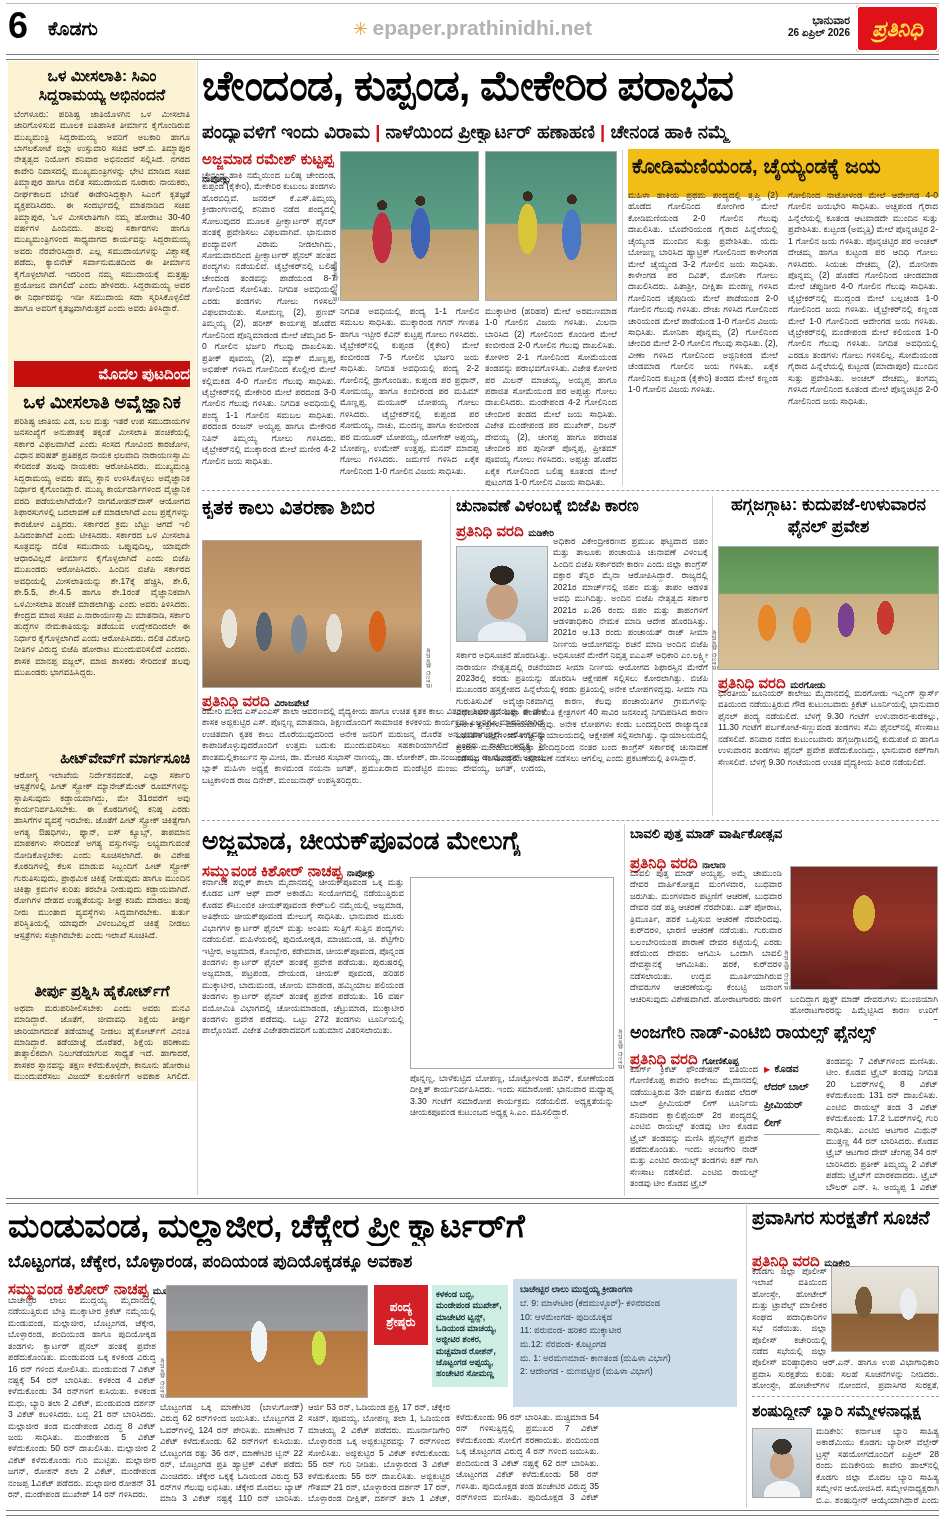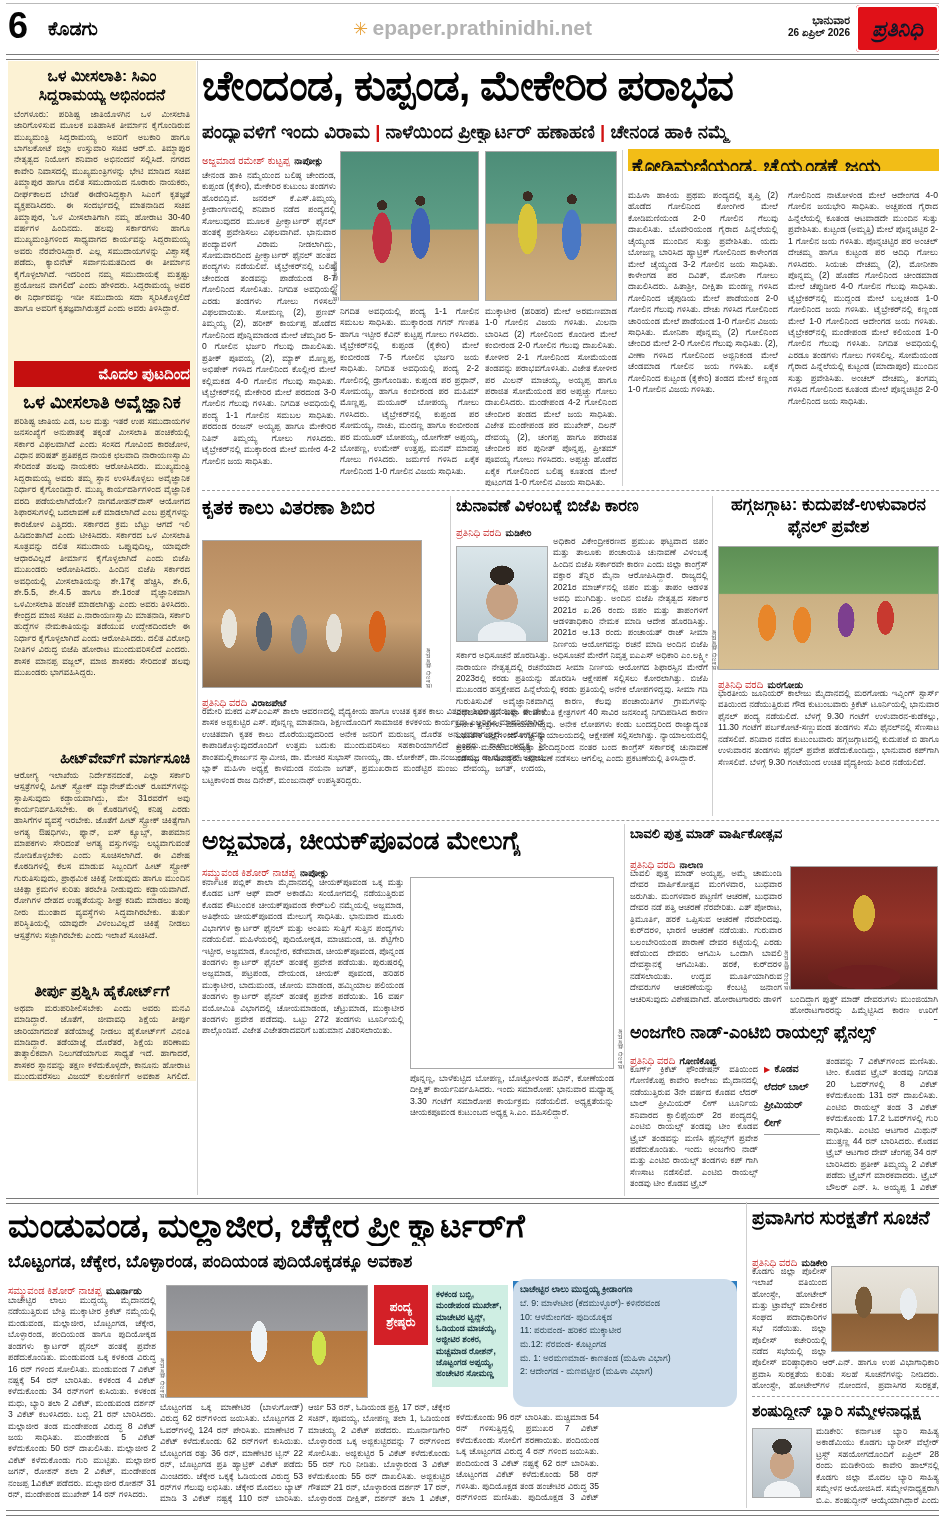--- a/index.html
+++ b/index.html
@@ -6,21 +6,21 @@
   #page{position:relative;width:945px;height:1518px;background:#ffffff;margin:0 auto;
         font-family:"Liberation Sans","DejaVu Sans",sans-serif;overflow:hidden;}
   .abs{position:absolute;}
   .rule-h{position:absolute;background:#b9b9b9;height:1px;}
   .rule-v{position:absolute;background:#cfcfcf;width:1px;}
   .dbl{position:absolute;height:4px;border-top:1px solid #7a7a7a;border-bottom:1px solid #7a7a7a;}
   .dash{position:absolute;border-top:1px dashed #9a9a9a;height:0;}
   .body-txt{font-size:8.6px;line-height:1.33;text-align:justify;color:#1c1c1c;overflow:hidden;
             text-rendering:optimizeLegibility;}
   .hl{font-weight:bold;color:#050505;overflow:hidden;}
-  .byline .rl{color:#c11212;font-weight:normal;font-size:10px;}
+  .byline .rl{color:#c11212;font-weight:bold;font-size:15px;}
   .byline .pl{color:#111;font-weight:bold;font-size:9px;}
   .vcredit{position:absolute;writing-mode:vertical-rl;transform:rotate(180deg);
            font-size:6.5px;color:#444;letter-spacing:.5px;overflow:hidden;}
   .photo{position:absolute;border:1px solid #a8a8a8;box-sizing:border-box;overflow:hidden;}
   
   .ph-hockey1{background:
     radial-gradient(ellipse 16px 42px at 30% 58%, #c03040 0 60%, rgba(0,0,0,0) 61%),
     radial-gradient(ellipse 16px 42px at 58% 55%, #3f63b5 0 60%, rgba(0,0,0,0) 61%),
     radial-gradient(circle 5px at 30% 36%, #3b2a22 0 100%, rgba(0,0,0,0) 101%),
     radial-gradient(circle 5px at 58% 33%, #3b2a22 0 100%, rgba(0,0,0,0) 101%),
@@ -91,21 +91,21 @@
   <div class="abs" style="left:280px;top:16px;width:385px;text-align:center;">
     <span style="color:#e8a23a;font-size:18px;">✳</span>
     <span style="color:#b3b3b3;font-weight:bold;font-size:21px;">epaper.prathinidhi.net</span>
   </div>
   <div class="abs" style="left:770px;top:14px;width:80px;text-align:right;">
     <div style="font-size:11px;font-weight:bold;color:#111;">ಭಾನುವಾರ</div>
     <div style="font-size:10px;font-weight:bold;color:#111;">26 ಏಪ್ರಿಲ್ 2026</div>
   </div>
   <div class="abs" style="left:856px;top:5px;width:83px;height:47px;background:#e01118;border-radius:4px;
        display:flex;align-items:center;justify-content:center;box-shadow:inset 0 0 0 2px #fff,inset 0 0 0 3px #e01118;">
-    <span style="color:#0f172a;font-weight:bold;font-style:italic;font-size:21px;">ಪ್ರತಿನಿಧಿ</span>
+    <span style="color:#fde047;font-weight:bold;font-style:italic;font-size:21px;">ಪ್ರತಿನಿಧಿ</span>
   </div>
   <div class="dbl" style="left:6px;top:54px;width:933px;"></div>
 
   <div class="abs" style="left:8px;top:61px;width:188px;height:1020px;background:#fcf2d4;box-sizing:border-box;padding:5px 6px;overflow:hidden;">
     <div class="hl" style="font-size:15.5px;text-align:center;line-height:1.25;">ಒಳ ಮೀಸಲಾತಿ: ಸಿಎಂ ಸಿದ್ದರಾಮಯ್ಯ ಅಭಿನಂದನೆ</div>
     <div class="body-txt" style="height:247px;margin-top:4px;">ಬೆಂಗಳೂರು: ಪರಿಶಿಷ್ಟ ಜಾತಿಯೊಳಗಿನ ಒಳ ಮೀಸಲಾತಿ ಜಾರಿಗೊಳಿಸುವ ಮೂಲಕ ಐತಿಹಾಸಿಕ ತೀರ್ಮಾನ ಕೈಗೊಂಡಿರುವ ಮುಖ್ಯಮಂತ್ರಿ ಸಿದ್ದರಾಮಯ್ಯ ಅವರಿಗೆ ಅಬಕಾರಿ ಹಾಗೂ ಬಾಗಲಕೋಟೆ ಜಿಲ್ಲಾ ಉಸ್ತುವಾರಿ ಸಚಿವ ಆರ್.ಬಿ. ತಿಮ್ಮಾಪುರ ನೇತೃತ್ವದ ನಿಯೋಗ ಶನಿವಾರ ಅಭಿನಂದನೆ ಸಲ್ಲಿಸಿದೆ. ನಗರದ ಕಾವೇರಿ ನಿವಾಸದಲ್ಲಿ ಮುಖ್ಯಮಂತ್ರಿಗಳನ್ನು ಭೇಟಿ ಮಾಡಿದ ಸಚಿವ ತಿಮ್ಮಾಪುರ ಹಾಗೂ ದಲಿತ ಸಮುದಾಯದ ನೂರಾರು ನಾಯಕರು, ದೀರ್ಘಕಾಲದ ಬೇಡಿಕೆ ಈಡೇರಿಸಿದ್ದಕ್ಕಾಗಿ ಸಿಎಂಗೆ ಕೃತಜ್ಞತೆ ವ್ಯಕ್ತಪಡಿಸಿದರು. ಈ ಸಂದರ್ಭದಲ್ಲಿ ಮಾತನಾಡಿದ ಸಚಿವ ತಿಮ್ಮಾಪುರ, 'ಒಳ ಮೀಸಲಾತಿಗಾಗಿ ನಮ್ಮ ಹೋರಾಟ 30-40 ವರ್ಷಗಳ ಹಿಂದಿನದು. ಹಲವು ಸರ್ಕಾರಗಳು ಹಾಗೂ ಮುಖ್ಯಮಂತ್ರಿಗಳಿಂದ ಸಾಧ್ಯವಾಗದ ಕಾರ್ಯವನ್ನು ಸಿದ್ದರಾಮಯ್ಯ ಅವರು ನೆರವೇರಿಸಿದ್ದಾರೆ. ಎಲ್ಲ ಸಮುದಾಯಗಳನ್ನು ವಿಶ್ವಾಸಕ್ಕೆ ಪಡೆದು, ಕ್ಯಾಬಿನೆಟ್ ಸರ್ವಾನುಮತದಿಂದ ಈ ತೀರ್ಮಾನ ಕೈಗೊಳ್ಳಲಾಗಿದೆ. ಇದರಿಂದ ನಮ್ಮ ಸಮುದಾಯಕ್ಕೆ ಮತ್ತಷ್ಟು ಪ್ರಯೋಜನ ವಾಗಲಿದೆ' ಎಂದು ಹೇಳಿದರು. ಸಿದ್ದರಾಮಯ್ಯ ಅವರ ಈ ನಿರ್ಧಾರವನ್ನು ಇಡೀ ಸಮುದಾಯ ಸದಾ ಸ್ಮರಿಸಿಕೊಳ್ಳಲಿದೆ ಹಾಗೂ ಅವರಿಗೆ ಕೃತಜ್ಞವಾಗಿರುತ್ತದೆ ಎಂದು ಅವರು ತಿಳಿಸಿದ್ದಾರೆ.</div>
     <div class="redbanner" style="font-size:15px;padding:4px 0;margin:5px 0;">ಮೊದಲ ಪುಟದಿಂದ</div>
     <div class="hl" style="font-size:18px;text-align:center;">ಒಳ ಮೀಸಲಾತಿ ಅವೈಜ್ಞಾನಿಕ</div>
     <div class="body-txt" style="height:330px;margin-top:3px;">ಪರಿಶಿಷ್ಟ ಜಾತಿಯ ಎಡ, ಬಲ ಮತ್ತು ಇತರೆ ಉಪ ಸಮುದಾಯಗಳ ಜನಸಂಖ್ಯೆಗೆ ಅನುಪಾತಕ್ಕೆ ತಕ್ಕಂತೆ ಮೀಸಲಾತಿ ಹಂಚಿಕೆಯಲ್ಲಿ ಸರ್ಕಾರ ವಿಫಲವಾಗಿದೆ ಎಂದು ಸಂಸದ ಗೋವಿಂದ ಕಾರಜೋಳ, ವಿಧಾನ ಪರಿಷತ್ ಪ್ರತಿಪಕ್ಷದ ನಾಯಕ ಛಲವಾದಿ ನಾರಾಯಣಸ್ವಾಮಿ ಸೇರಿದಂತೆ ಹಲವು ನಾಯಕರು ಆರೋಪಿಸಿದರು. ಮುಖ್ಯಮಂತ್ರಿ ಸಿದ್ದರಾಮಯ್ಯ ಅವರು ತಮ್ಮ ಸ್ಥಾನ ಉಳಿಸಿಕೊಳ್ಳಲು ಅವೈಜ್ಞಾನಿಕ ನಿರ್ಧಾರ ಕೈಗೊಂಡಿದ್ದಾರೆ. ಮುಖ್ಯ ಕಾರ್ಯದರ್ಶಿಗಳಿಂದ ವೈಜ್ಞಾನಿಕ ವರದಿ ಪಡೆಯಲಾಗಿದೆಯೇ? ನಾಗಮೋಹನ್‌ದಾಸ್ ಆಯೋಗದ ಶಿಫಾರಸುಗಳಲ್ಲಿ ಬದಲಾವಣೆ ಏಕೆ ಮಾಡಲಾಗಿದೆ ಎಂಬ ಪ್ರಶ್ನೆಗಳನ್ನು ಕಾರಜೋಳ ಎತ್ತಿದರು. ಸರ್ಕಾರದ ಕ್ರಮ ಬೆಟ್ಟು ಆಗದೆ ಇಲಿ ಹಿಡಿದಂತಾಗಿದೆ ಎಂದು ಟೀಕಿಸಿದರು. ಸರ್ಕಾರದ ಒಳ ಮೀಸಲಾತಿ ಸೂತ್ರವನ್ನು ದಲಿತ ಸಮುದಾಯ ಒಪ್ಪುವುದಿಲ್ಲ, ಯಾವುದೇ ಆಧಾರವಿಲ್ಲದೆ ತೀರ್ಮಾನ ಕೈಗೊಳ್ಳಲಾಗಿದೆ ಎಂದು ಬಿಜೆಪಿ ಮುಖಂಡರು ಆರೋಪಿಸಿದರು. ಹಿಂದಿನ ಬಿಜೆಪಿ ಸರ್ಕಾರದ ಅವಧಿಯಲ್ಲಿ ಮೀಸಲಾತಿಯನ್ನು ಶೇ.17ಕ್ಕೆ ಹೆಚ್ಚಿಸಿ, ಶೇ.6, ಶೇ.5.5, ಶೇ.4.5 ಹಾಗೂ ಶೇ.1ರಂತೆ ವೈಜ್ಞಾನಿಕವಾಗಿ ಒಳಮೀಸಲಾತಿ ಹಂಚಿಕೆ ಮಾಡಲಾಗಿತ್ತು ಎಂದು ಅವರು ತಿಳಿಸಿದರು. ಕೇಂದ್ರದ ಮಾಜಿ ಸಚಿವ ಎ.ನಾರಾಯಣಸ್ವಾಮಿ ಮಾತನಾಡಿ, ಸರ್ಕಾರಿ ಹುದ್ದೆಗಳ ನೇಮಕಾತಿಯನ್ನು ತಡೆಯುವ ಉದ್ದೇಶದಿಂದಲೇ ಈ ನಿರ್ಧಾರ ಕೈಗೊಳ್ಳಲಾಗಿದೆ ಎಂದು ಆರೋಪಿಸಿದರು. ದಲಿತ ವಿರೋಧಿ ನೀತಿಗಳ ವಿರುದ್ಧ ಬಿಜೆಪಿ ಹೋರಾಟ ಮುಂದುವರಿಸಲಿದೆ ಎಂದರು. ಶಾಸಕ ಮಾನಪ್ಪ ವಜ್ಜಲ್, ಮಾಜಿ ಶಾಸಕರು ಸೇರಿದಂತೆ ಹಲವು ಮುಖಂಡರು ಭಾಗವಹಿಸಿದ್ದರು.</div>
     <div class="hl" style="font-size:14.5px;text-align:right;margin-top:4px;">ಹೀಟ್‌ವೇವ್‌ಗೆ ಮಾರ್ಗಸೂಚಿ</div>
@@ -132,21 +132,21 @@
 
   <div class="photo ph-hockey1" style="left:340px;top:151px;width:139px;height:150px;"></div>
   <div class="vcredit" style="left:331px;top:151px;height:150px;">ಪ್ರತಿನಿಧಿ ಫೋಟೋ</div>
   <div class="abs body-txt" style="left:340px;top:306px;width:139px;height:180px;">ನಿಗದಿತ ಅವಧಿಯಲ್ಲಿ ಪಂದ್ಯ 1-1 ಗೋಲಿನ ಸಮಬಲ ಸಾಧಿಸಿತು. ಮುಕ್ಕಾರಂಡ ಗಗನ್ ಗಣಪತಿ ಹಾಗೂ ಇಟ್ಟೀರ ಕೆವಿನ್ ಕುಟ್ಟಪ್ಪ ಗೋಲು ಗಳಿಸಿದರು. ಟೈಬ್ರೇಕರ್‌ನಲ್ಲಿ ಕುಪ್ಪಂಡ (ಕೈಕೇರಿ) ಮೇಲೆ ಕಂಬೀರಂಡ 7-5 ಗೋಲಿನ ಭರ್ಜರಿ ಜಯ ಸಾಧಿಸಿತು. ನಿಗದಿತ ಅವಧಿಯಲ್ಲಿ ಪಂದ್ಯ 2-2 ಗೋಲಿನಲ್ಲಿ ಡ್ರಾಗೊಂಡಿತು. ಕುಪ್ಪಂಡ ಪರ ಪ್ರಧಾನ್, ಸೋಮಯ್ಯ, ಹಾಗೂ ಕಂಬೀರಂಡ ಪರ ಮಹಿಮ್ ಮೊಣ್ಣಪ್ಪ, ಮಯೂರ್ ಬೋಪಯ್ಯ ಗೋಲು ಗಳಿಸಿದರು. ಟೈಬ್ರೇಕರ್‌ನಲ್ಲಿ ಕುಪ್ಪಂಡ ಪರ ಸೋಮಯ್ಯ, ನಾಚು, ಮಂದಣ್ಣ ಹಾಗೂ ಕಂಬೀರಂಡ ಪರ ಮಯೂರ್ ಬೋಪಯ್ಯ, ಯೋಗೇಶ್ ಅಪ್ಪಯ್ಯ, ಬೋಪಣ್ಣ, ಉಮೇಶ್ ಉತ್ತಪ್ಪ, ಮನವ್ ಮಾದಪ್ಪ ಗೋಲು ಗಳಿಸಿದರು. ಜರ್ಮಣಿ ಗಳಿಸಿದ ಏಕೈಕ ಗೋಲಿನಿಂದ 1-0 ಗೋಲಿನ ವಿಜಯ ಸಾಧಿಸಿತು.</div>
 
   <div class="photo ph-hockey2" style="left:485px;top:151px;width:132px;height:150px;"></div>
   <div class="abs body-txt" style="left:485px;top:306px;width:132px;height:180px;">ಮುಕ್ಕಾಟೀರ (ಹರಿಹರ) ಮೇಲೆ ಅರಮಣಮಾಡ 1-0 ಗೋಲಿನ ವಿಜಯ ಗಳಿಸಿತು. ಮಿಲನಾ ಬಾರಿಸಿದ (2) ಗೋಲಿನಿಂದ ಕೊಂಡೀರ ಮೇಲೆ ಕಂಬೀರಂಡ 2-0 ಗೋಲಿನ ಗೆಲುವು ದಾಖಲಿಸಿತು. ಕೋಳೀರ 2-1 ಗೋಲಿನಿಂದ ಸೋಮೆಯಂಡ ತಂಡವನ್ನು ಪರಾಭವಗೊಳಿಸಿತು. ವಿಜೇತ ಕೋಳೀರ ಪರ ಮಿಲನ್ ಮಾಚಯ್ಯ, ಅಯ್ಯಪ್ಪ ಹಾಗೂ ಪರಾಜಿತ ಸೋಮೆಯಂಡ ಪರ ಅಪ್ಪಚ್ಚು ಗೋಲು ದಾಖಲಿಸಿದರು. ಮಂಡೇಪಂಡ 4-2 ಗೋಲಿನಿಂದ ಚೇಂದೀರ ತಂಡದ ಮೇಲೆ ಜಯ ಸಾಧಿಸಿತು. ವಿಜೇತ ಮಂಡೇಪಂಡ ಪರ ಮುಖೇಶ್, ದಿಲನ್ ದೇವಯ್ಯ (2), ಚಂಗಪ್ಪ ಹಾಗೂ ಪರಾಜಿತ ಚೇಂದೀರ ಪರ ಪುನೀತ್ ಪೊನ್ನಪ್ಪ, ಪ್ರೀತಮ್ ಪೂವಯ್ಯ ಗೋಲು ಗಳಿಸಿದರು. ಅಪ್ಪಚ್ಚು ಹೊಡೆದ ಏಕೈಕ ಗೋಲಿನಿಂದ ಬಲಿಷ್ಠ ಕೂತಂಡ ಮೇಲೆ ಪುಟ್ಟಂಗಡ 1-0 ಗೋಲಿನ ವಿಜಯ ಸಾಧಿಸಿತು.</div>
 
   <div class="rule-v" style="left:622px;top:150px;height:336px;"></div>
 
-  <div class="abs yellowbar nowrap" style="left:628px;top:149px;width:311px;height:22px;font-size:20.5px;line-height:34px;padding:0 4px;box-sizing:border-box;overflow:hidden;">ಕೋಡಿಮಣಿಯಂಡ, ಚೈಯ್ಯಂಡಕ್ಕೆ ಜಯ</div>
+  <div class="abs yellowbar nowrap" style="left:628px;top:149px;width:311px;height:48px;font-size:20.5px;line-height:34px;padding:0 4px;box-sizing:border-box;overflow:hidden;">ಕೋಡಿಮಣಿಯಂಡ, ಚೈಯ್ಯಂಡಕ್ಕೆ ಜಯ</div>
   <div class="abs body-txt" style="left:628px;top:190px;width:150px;height:296px;">ಮಹಿಳಾ ಹಾಕಿಯ ಪ್ರಥಮ ಪಂದ್ಯದಲ್ಲಿ ತೃಪ್ತಿ (2) ಹೊಡೆದ ಗೋಲಿನಿಂದ ಕೋಂಗೀರ ಮೇಲೆ ಕೋಡಿಮಣಿಯಂಡ 2-0 ಗೋಲಿನ ಗೆಲುವು ದಾಖಲಿಸಿತು. ಬೊವೇರಿಯಂಡ ಗೈರಾದ ಹಿನ್ನೆಲೆಯಲ್ಲಿ ಚೈಯ್ಯಂಡ ಮುಂದಿನ ಸುತ್ತು ಪ್ರವೇಶಿಸಿತು. ಯದು ಬೋಜಣ್ಣ ಬಾರಿಸಿದ ಹ್ಯಾಟ್ರಿಕ್ ಗೋಲಿನಿಂದ ಕಾಳೇಂಗಡ ಮೇಲೆ ಚೈಯ್ಯಂಡ 3-2 ಗೋಲಿನ ಜಯ ಸಾಧಿಸಿತು. ಕಾಳೇಂಗಡ ಪರ ದಿವಿತ್, ಮೋನಿಕಾ ಗೋಲು ದಾಖಲಿಸಿದರು. ಹಿತಾಶ್ರೀ, ದೀಕ್ಷಿತಾ ಮಂಡಣ್ಣ ಗಳಿಸಿದ ಗೋಲಿನಿಂದ ಚೈಪುಡಿಯ ಮೇಲೆ ಪಾಡೆಯಂಡ 2-0 ಗೋಲಿನ ಗೆಲುವು ಗಳಿಸಿತು. ದೇಚು ಗಳಿಸಿದ ಗೋಲಿನಿಂದ ಚಾರಿಯಂಡ ಮೇಲೆ ಪಾಡೆಯಂಡ 1-0 ಗೋಲಿನ ವಿಜಯ ಸಾಧಿಸಿತು. ಮೋನಿಶಾ ಪೊನ್ನಮ್ಮ (2) ಗೋಲಿನಿಂದ ಚೇಂದಿರ ಮೇಲೆ 2-0 ಗೋಲಿನ ಗೆಲುವು ಸಾಧಿಸಿತು. (2), ವೀಣಾ ಗಳಿಸಿದ ಗೋಲಿನಿಂದ ಅಜ್ಜಿನಿಕಂಡ ಮೇಲೆ ಚೆಂಡಮಾಡ ಗೋಲಿನ ಜಯ ಗಳಿಸಿತು. ಏಕೈಕ ಗೋಲಿನಿಂದ ಕುಟ್ಟಂಡ (ಕೈಕೇರಿ) ತಂಡದ ಮೇಲೆ ಕಣ್ಣಂಡ 1-0 ಗೋಲಿನ ವಿಜಯ ಗಳಿಸಿತು.</div>
   <div class="abs body-txt" style="left:788px;top:190px;width:150px;height:296px;">ಗೋಲಿನಿಂದ ನಾಟೋಳಂಡ ಮೇಲೆ ಆದೇಂಗಡ 4-0 ಗೋಲಿನ ಜಯಭೇರಿ ಸಾಧಿಸಿತು. ಅಚ್ಚಪಂಡ ಗೈರಾದ ಹಿನ್ನೆಲೆಯಲ್ಲಿ ಕೂತಂಡ ಆಟವಾಡದೇ ಮುಂದಿನ ಸುತ್ತು ಪ್ರವೇಶಿಸಿತು. ಕುಟ್ಟಂಡ (ಅಮ್ಮತ್ತಿ) ಮೇಲೆ ಪೊನ್ನಚಿಟ್ಟಿರ 2-1 ಗೋಲಿನ ಜಯ ಗಳಿಸಿತು. ಪೊನ್ನಚಿಟ್ಟಿರ ಪರ ಅಂಚಲ್ ದೇಚಮ್ಮ ಹಾಗೂ ಕುಟ್ಟಂಡ ಪರ ಆದಿಧಿ ಗೋಲು ಗಳಿಸಿದರು. ಸಿಯಚು ದೇಚಮ್ಮ (2), ಮೋನೀಶಾ ಪೊನ್ನಮ್ಮ (2) ಹೊಡೆದ ಗೋಲಿನಿಂದ ಚೀಂಡಮಾಡ ಮೇಲೆ ಚೆಪ್ಪುಡೀರ 4-0 ಗೋಲಿನ ಗೆಲುವು ಸಾಧಿಸಿತು. ಟೈಬ್ರೇಕರ್‌ನಲ್ಲಿ ಮುದ್ದಂಡ ಮೇಲೆ ಬಲ್ಲಚಂಡ 1-0 ಗೋಲಿನಿಂದ ಜಯ ಗಳಿಸಿತು. ಟೈಬ್ರೇಕರ್‌ನಲ್ಲಿ ಕಣ್ಣಂಡ ಮೇಲೆ 1-0 ಗೋಲಿನಿಂದ ಆದೇಂಗಡ ಜಯ ಗಳಿಸಿತು. ಟೈಬ್ರೇಕರ್‌ನಲ್ಲಿ ಮಂಡೇಪಂಡ ಮೇಲೆ ಕಲಿಯಂಡ 1-0 ಗೋಲಿನ ಗೆಲುವು ಗಳಿಸಿತು. ನಿಗದಿತ ಅವಧಿಯಲ್ಲಿ ಎರಡೂ ತಂಡಗಳು ಗೋಲು ಗಳಿಸಲಿಲ್ಲ. ಸೋಮೆಯಂಡ ಗೈರಾದ ಹಿನ್ನೆಲೆಯಲ್ಲಿ ಕುಟ್ಟಂಡ (ಮಾದಾಪುರ) ಮುಂದಿನ ಸುತ್ತು ಪ್ರವೇಶಿಸಿತು. ಅಂಚಲ್ ದೇಚಮ್ಮ, ತಂಗಮ್ಮ ಗಳಿಸಿದ ಗೋಲಿನಿಂದ ಕೂತಂಡ ಮೇಲೆ ಪೊನ್ನಚಿಟ್ಟಿರ 2-0 ಗೋಲಿನಿಂದ ಜಯ ಸಾಧಿಸಿತು.</div>
 
   <div class="dash" style="left:202px;top:490px;width:737px;"></div>
 
   <div class="abs hl nowrap" style="left:202px;top:496px;width:242px;font-size:20px;">ಕೃತಕ ಕಾಲು ವಿತರಣಾ ಶಿಬಿರ</div>
   <div class="photo ph-camp" style="left:202px;top:540px;width:220px;height:148px;"></div>
   <div class="vcredit" style="left:424px;top:540px;height:148px;">ಪ್ರತಿನಿಧಿ ಫೋಟೋ</div>
   <div class="abs byline" style="left:202px;top:692px;">
     <span class="rl">ಪ್ರತಿನಿಧಿ ವರದಿ</span>
@@ -227,21 +227,21 @@
 
   <div class="photo ph-cricket" style="left:166px;top:1285px;width:202px;height:113px;"></div>
   <div class="vcredit" style="left:158px;top:1285px;height:113px;">ಪ್ರತಿನಿಧಿ ಫೋಟೋ</div>
   <div class="abs body-txt" style="left:160px;top:1402px;width:143px;height:102px;">ಬೊಟ್ಟಂಗಡ ಒಕ್ಕ ಮಾಣೇಟಿರ (ಬಾಳುಗೋಡ್) ವಿರುದ್ಧ 62 ರನ್‌ಗಳಿಂದ ಜಯಿಸಿತು. ಬೊಟ್ಟಂಗಡ 2 ಓವರ್‌ಗಳಲ್ಲಿ 124 ರನ್ ಪೇರಿಸಿತು. ಮಾಣೇಟಿರ 7 ವಿಕೆಟ್ ಕಳೆದುಕೊಂಡು 62 ರನ್‌ಗಳಿಗೆ ಕುಸಿಯಿತು. ಬೊಟ್ಟಂಗಡ ರತ್ತು 36 ರನ್, ಮಾಣೇಟಿರ ಟ್ವಿನ್ 22 ರನ್, ಬೊಟ್ಟಂಗಡ ಪ್ರತಿ ಹ್ಯಾಟ್ರಿಕ್ ವಿಕೆಟ್ ಪಡೆದು ಮಿಂಚಿದರು. ಚೆಕ್ಕೇರ ಒಕ್ಕಕ್ಕೆ ಓಡಿಯಂಡ ವಿರುದ್ಧ 53 ರನ್‌ಗಳ ಗೆಲುವು ಲಭಿಸಿತು. ಚೆಕ್ಕೇರ ಮೊದಲು ಬ್ಯಾಟ್ ಮಾಡಿ 3 ವಿಕೆಟ್ ನಷ್ಟಕ್ಕೆ 110 ರನ್ ಬಾರಿಸಿತು. ಓಡಿಯಂಡ 4 ವಿಕೆಟ್ ಕಳೆದುಕೊಂಡು 57 ಕ್ಕೆ ಕುಸಿಯಿತು.</div>
   <div class="abs body-txt" style="left:308px;top:1402px;width:142px;height:102px;">ಆರ್ಜಿ 53 ರನ್, ಓಡಿಯಂಡ ಪ್ರಕ್ಷಿ 17 ರನ್, ಚೆಕ್ಕೇರ ಸಚಿನ್, ಪೂವಯ್ಯ, ಬೋಪಣ್ಣ ತಲಾ 1, ಓಡಿಯಂಡ ಮಾಚಯ್ಯ 2 ವಿಕೆಟ್ ಪಡೆದರು. ಮೂರ್ನಾಡಿಗೇರಿ ಬೊಳ್ಳಾರಂಡ ಒಕ್ಕ ಅಜ್ಜಿಕುಟ್ಟಿರವನ್ನು 7 ರನ್‌ಗಳಿಂದ ಸೋಲಿಸಿತು. ಅಜ್ಜಿಕುಟ್ಟಿರ 5 ವಿಕೆಟ್ ಕಳೆದುಕೊಂಡು 55 ರನ್ ಗುರಿ ನೀಡಿತು. ಬೊಳ್ಳಾರಂಡ 3 ವಿಕೆಟ್ ಕಳೆದುಕೊಂಡು 55 ರನ್ ದಾಖಲಿಸಿತು. ಅಜ್ಜಿಕುಟ್ಟಿರ ಗೌತಮ್ 21 ರನ್, ಬೊಳ್ಳಾರಂಡ ದರ್ಶನ್ 17 ರನ್, ಬೊಳ್ಳಾರಂಡ ದೀಕ್ಷಿತ್, ದರ್ಶನ್ ತಲಾ 1 ವಿಕೆಟ್, ಅಜ್ಜಿಕುಟ್ಟಿರ ಸೋಮಯ್ಯ 2 ವಿಕೆಟ್ ಸಾಧನೆ ಮಾಡಿದರು. ಮೋಟಗಾಣಿರ ಒಕ್ಕ ಮಚ್ಚಿಮಾಡ ವಿರುದ್ಧ 42 ರನ್ ಗಳಿಂದ ಗೆದ್ದು ಬೀಗಿತು. ಮೋಟಗಾಣಿರ 2 ವಿಕೆಟ್</div>
 
   <div class="abs redbox" style="left:374px;top:1285px;width:54px;height:60px;font-size:12px;display:flex;align-items:center;justify-content:center;line-height:1.25;">ಪಂದ್ಯ ಶ್ರೇಷ್ಠರು</div>
   <div class="abs tealbox" style="left:432px;top:1285px;width:76px;height:102px;font-size:8.4px;font-weight:bold;color:#16323c;padding:4px;box-sizing:border-box;overflow:hidden;line-height:1.35;">ಕಳಕಂಡ ಬಬ್ಬಿ, ಮಂಡೇಪಂಡ ಮುಖೇಶ್, ಮಾಚೇಟಿರ ಟ್ವಿನ್ಸ್, ಓಡಿಯಂಡ ಮಾಚಯ್ಯ, ಅಜ್ಜೀಟಿರ ಶಂಕರ, ಮಚ್ಚಮಾಡ ರೋಶನ್, ಜೊಟ್ಟಂಗಡ ಅಪ್ಪಯ್ಯ, ಹಂಚೇಟಿರ ಸೋಮಣ್ಣ</div>
 
   <div class="abs bluehead" style="left:513px;top:1281px;width:224px;height:24px;font-size:14px;line-height:24px;">ಇಂದಿನ ಪಂದ್ಯಗಳು</div>
-  <div class="abs bluebody" style="left:513px;top:1279px;width:224px;height:128px;padding:5px 7px;box-sizing:border-box;overflow:hidden;border-radius:13px;">
+  <div class="abs bluebody" style="left:513px;top:1279px;width:224px;height:128px;padding:5px 7px;box-sizing:border-box;overflow:hidden;">
     <div style="font-size:8.8px;font-weight:bold;color:#16323c;margin-bottom:2px;">ಬಾಚೇಟ್ಟಿರ ಲಾಲು ಮುದ್ದಯ್ಯ ಕ್ರೀಡಾಂಗಣ</div>
     <div style="font-size:8.8px;color:#16323c;line-height:1.55;">ಬೆ. 9: ಮಾಳೇಟೀರ (ಕೆದಮುಳ್ಳೂರ್)- ಕಳಿನೆರವಂಡ</div>
     <div style="font-size:8.8px;color:#16323c;line-height:1.55;">10: ಆಳಮೇಂಗಡ- ಪುದಿಯೊಕ್ಕಡ</div>
     <div style="font-size:8.8px;color:#16323c;line-height:1.55;">11: ಪರುವಂಡ- ಹರಿಕರ ಮುಕ್ಕಾಟೀರ</div>
     <div style="font-size:8.8px;color:#16323c;line-height:1.55;">ಮ.12: ನೆರವಂಡ- ಕೊಟ್ಟಂಗಡ</div>
     <div style="font-size:8.8px;color:#16323c;line-height:1.55;">ಮ. 1: ಅರಮಣಮಾಡ- ಕಾಣತಂಡ (ಮಹಿಳಾ ವಿಭಾಗ)</div>
     <div style="font-size:8.8px;color:#16323c;line-height:1.55;">2: ಆದೇಂಗಡ - ಮಣವಟ್ಟೀರ (ಮಹಿಳಾ ವಿಭಾಗ)</div>
   </div>
   <div class="abs body-txt" style="left:456px;top:1412px;width:143px;height:92px;">ಕಳೆದುಕೊಂಡು 96 ರನ್ ಬಾರಿಸಿತು. ಮಚ್ಚಿಮಾಡ 54 ರನ್ ಗಳಿಸುತ್ತಿದ್ದಲ್ಲಿ ಪ್ರಮುಖರ 7 ವಿಕೆಟ್ ಕಳೆದುಕೊಂಡು ಸೋಲಿಗೆ ಶರಣಾಯಿತು. ಪಂದಿಯಂಡ ಒಕ್ಕ ಚೊಟ್ಟಂಗಡ ವಿರುದ್ಧ 4 ರನ್ ಗಳಿಂದ ಜಯಿಸಿತು. ಪಂದಿಯಂಡ 3 ವಿಕೆಟ್ ನಷ್ಟಕ್ಕೆ 62 ರನ್ ಬಾರಿಸಿತು. ಚೊಟ್ಟಂಗಡ ವಿಕೆಟ್ ಕಳೆದುಕೊಂಡು 58 ರನ್ ಗಳಿಸಿತು. ಪುದಿಯೊಕ್ಷಡ ತಂಡ ಹಂಚೇಟಿರ ವಿರುದ್ಧ 35 ರನ್‌ಗಳಿಂದ ಮಣಿಸಿತು. ಪುದಿಯೊಕ್ಷಡ 3 ವಿಕೆಟ್ ನಷ್ಟಕ್ಕೆ 96 ರನ್ ಪಡಿಸಿತು. ಹಂಚೇಟಿರ 5 ವಿಕೆಟ್ ಕಳೆದುಕೊಂಡು 62 ರನ್‌ಗಳಿಗೆ ಕುಸಿಯಿತು.</div>
   <div class="abs body-txt" style="left:604px;top:1412px;width:134px;height:92px;"></div>

